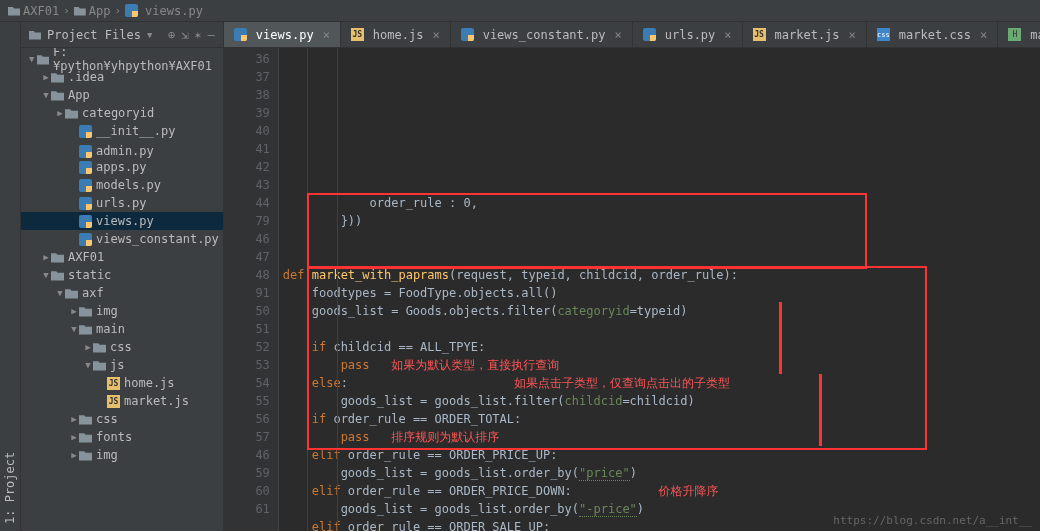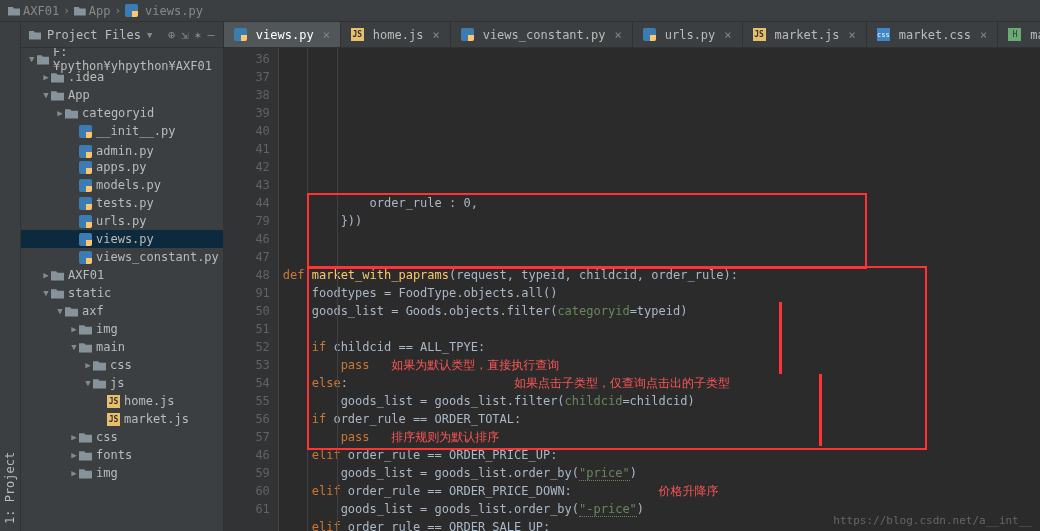--- a/index.html
+++ b/index.html
@@ -117,25 +117,20 @@
           <span>apps.py</span>
         </div>
         <div class="node" style="padding-left: 48px;">
           <span class="ar"></span>
           <span class="ico pyf"></span>
           <span>models.py</span>
         </div>
         <div class="node" style="padding-left: 48px;">
           <span class="ar"></span>
           <span class="ico pyf"></span>
-          <span>tests.py</span>
-        </div>
-        <div class="node" style="padding-left: 48px;">
-          <span class="ar"></span>
-          <span class="ico pyf"></span>
           <span>urls.py</span>
         </div>
         <div class="node sel" style="padding-left: 48px;">
           <span class="ar"></span>
           <span class="ico pyf"></span>
           <span>views.py</span>
         </div>
         <div class="node" style="padding-left: 48px;">
           <span class="ar"></span>
           <span class="ico pyf"></span>

